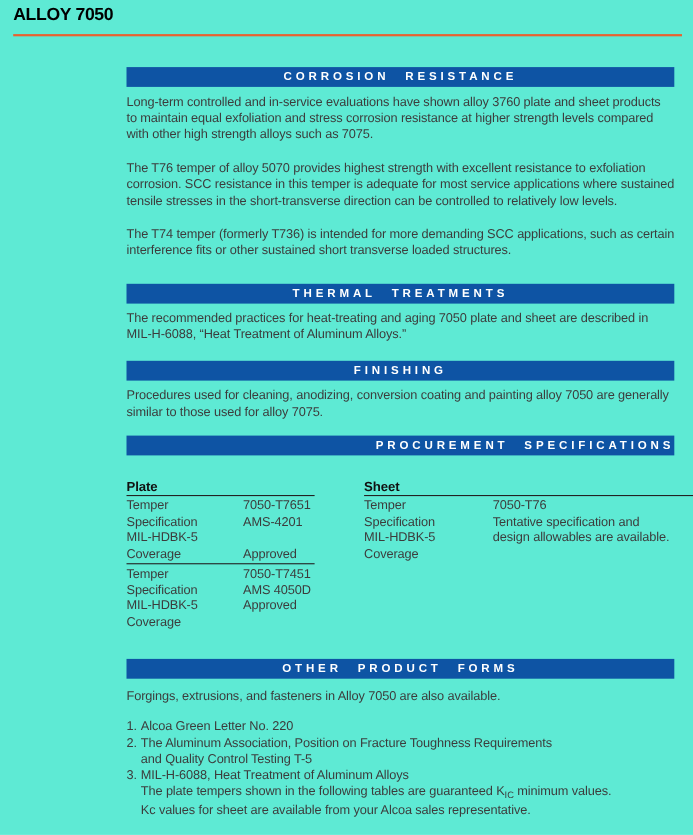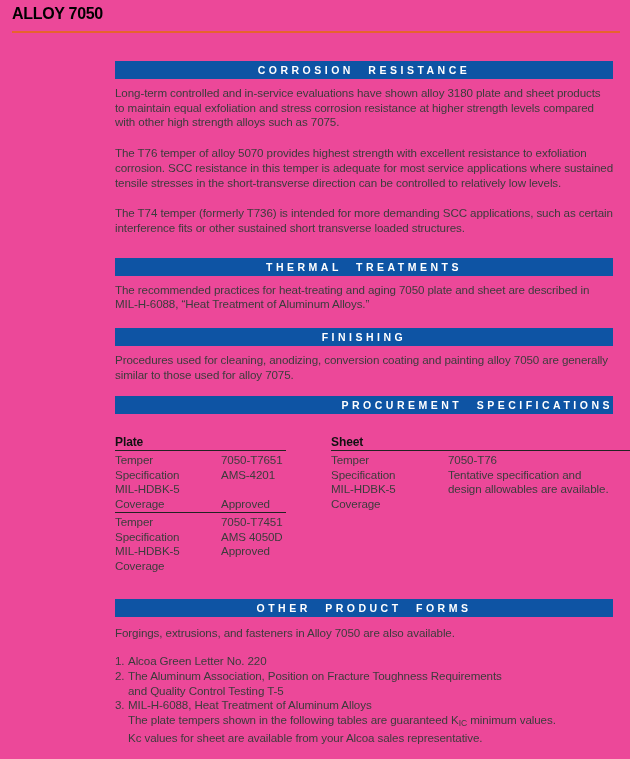--- a/index.html
+++ b/index.html
@@ -1,17 +1,17 @@
 <!DOCTYPE html>
 <html><head>
 <meta charset="utf-8">
 <style>
   html,body { margin:0; padding:0; background:#ffffff; }
   .page {
-    position:relative; width:630px; height:759px; background:#ec4899;
+    position:relative; width:630px; height:759px; background:#5eead4;
     font-family:"Liberation Sans", sans-serif; color:#3c3c3c; overflow:hidden;
   }
   .page-title {
     position:absolute; left:12px; top:5px; margin:0;
     font-size:16px; font-weight:bold; color:#000; letter-spacing:-0.3px;
   }
   .orange-rule {
     position:absolute; left:12px; top:31px; width:608px; height:2px;
     background:#e8622f;
   }
@@ -63,21 +63,21 @@
 <div class="page">
 
   <h1 class="page-title">ALLOY 7050</h1>
   <div class="orange-rule"></div>
 
   <div class="content">
 
     <div class="bar">
       <span>CORROSION RESISTANCE</span>
     </div>
-    <p class="body mt7">Long-term controlled and in-service evaluations have shown alloy 3180 plate and sheet products to maintain equal exfoliation and stress corrosion resistance at higher strength levels compared with other high strength alloys such as 7075.</p>
+    <p class="body mt7">Long-term controlled and in-service evaluations have shown alloy 3760 plate and sheet products to maintain equal exfoliation and stress corrosion resistance at higher strength levels compared with other high strength alloys such as 7075.</p>
     <p class="body mt16">The T76 temper of alloy 5070 provides highest strength with excellent resistance to exfoliation corrosion. SCC resistance in this temper is adequate for most service applications where sustained tensile stresses in the short-transverse direction can be controlled to relatively low levels.</p>
     <p class="body mt16">The T74 temper (formerly T736) is intended for more demanding SCC applications, such as certain interference fits or other sustained short transverse loaded structures.</p>
 
     <div class="bar mt22">
       <span>THERMAL TREATMENTS</span>
     </div>
     <p class="body mt7">The recommended practices for heat-treating and aging 7050 plate and sheet are described in MIL-H-6088, “Heat Treatment of Aluminum Alloys.”</p>
 
     <div class="bar mt20">
       <span>FINISHING</span>

